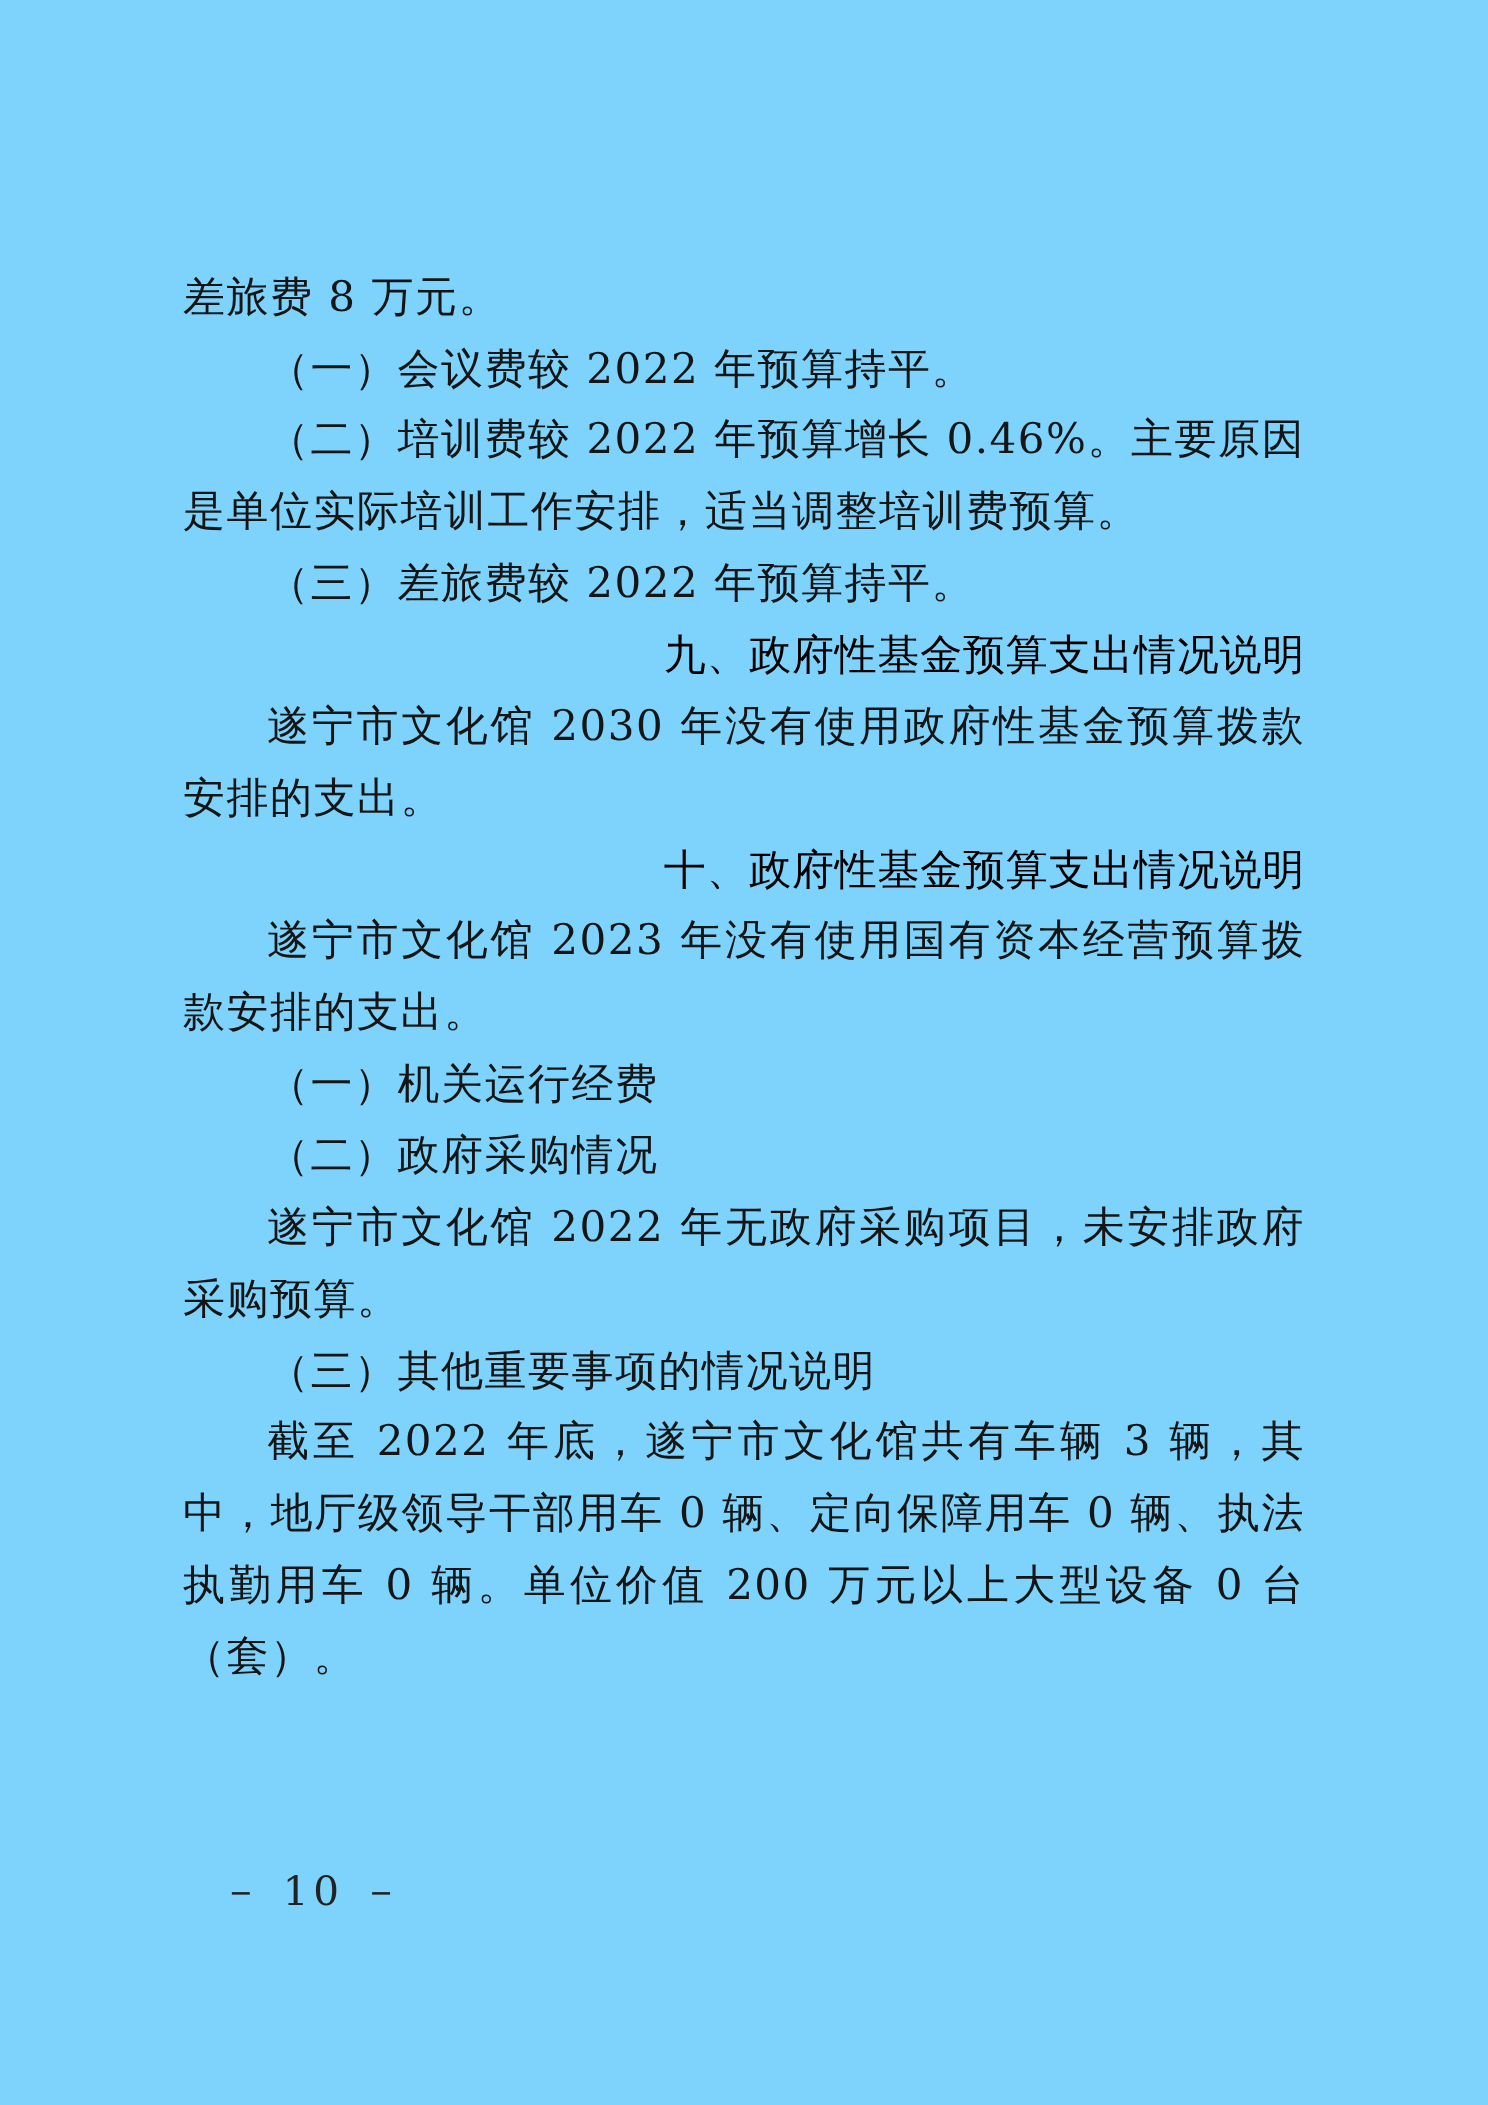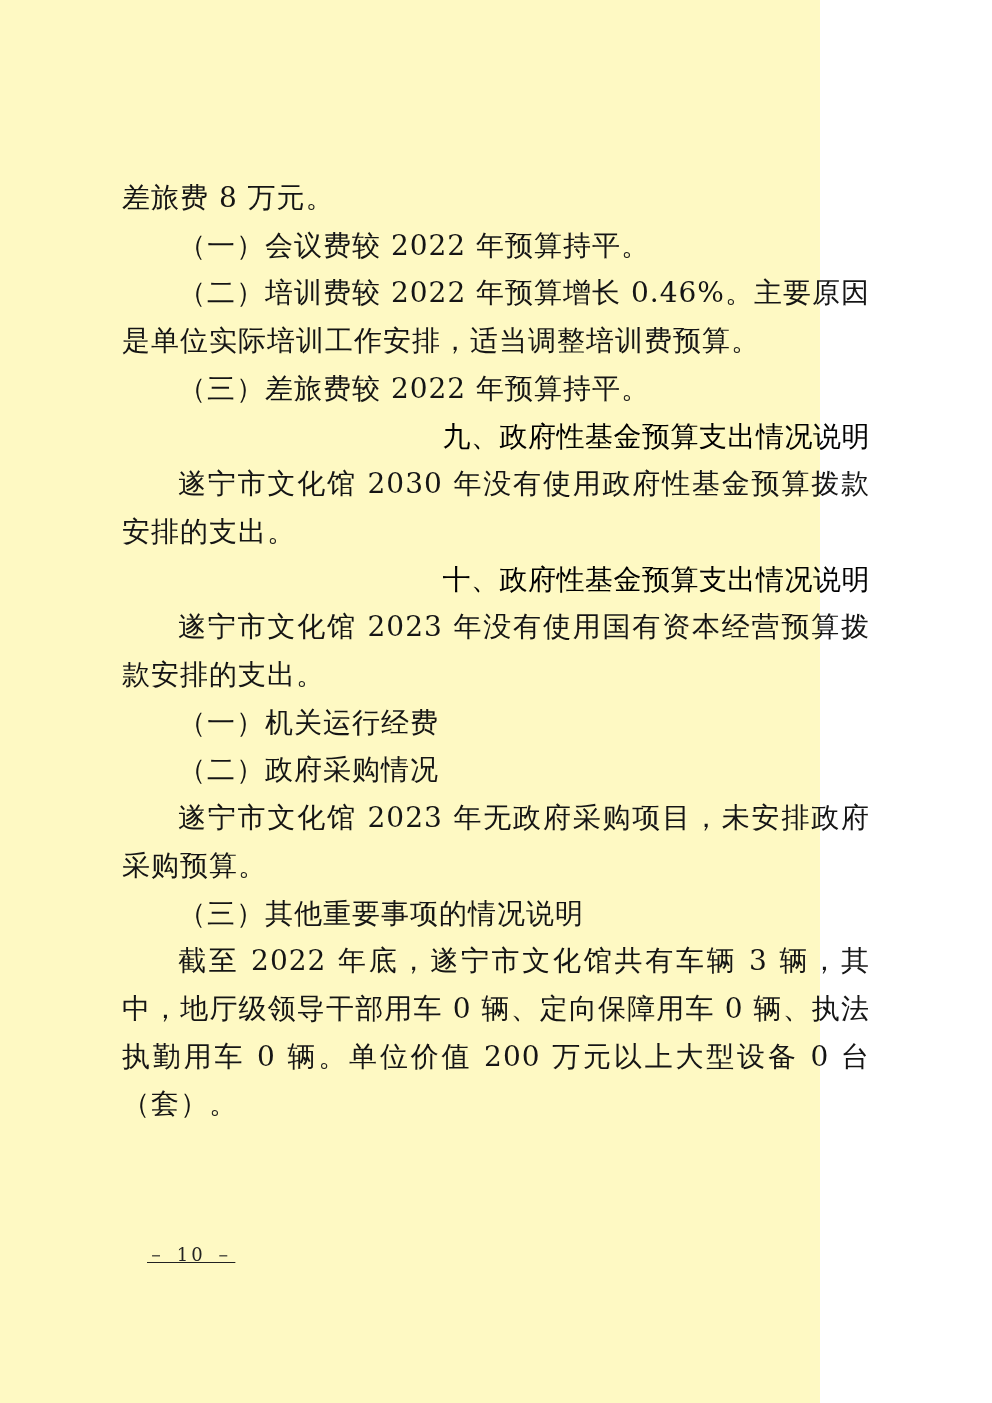--- a/index.html
+++ b/index.html
@@ -11,23 +11,23 @@
     height: 1403px;
     background: #ffffff;
     position: relative;
     overflow: hidden;
     font-family: "DejaVu Serif", "Liberation Serif", serif;
   }
   .page {
     position: absolute;
     left: 0;
     top: 0;
-    width: 820px;
+    width: 992px;
     height: 1403px;
-    background: #fef9c3;
+    background: #7dd3fc;
   }
   .content {
     position: absolute;
     left: 122px;
     top: 174px;
     width: 748px;
   }
   .content p {
     margin: 0;
     padding: 0;
@@ -46,25 +46,24 @@
     font-family: "DejaVu Sans", "Liberation Sans", sans-serif;
     font-weight: normal;
     color: #000000;
     letter-spacing: 0.5px;
     text-align: right;
   }
   .footer {
     position: absolute;
     left: 147px;
     top: 1243px;
-    font-size: 18px;
+    font-size: 27px;
     letter-spacing: 3px;
     color: #222222;
     font-family: "DejaVu Serif", "Liberation Serif", serif;
-    text-decoration: underline;
   }
 </style>
 </head>
 <body>
 
 <div class="page">
 
   <div class="content">
     <p class="body">差旅费 8 万元。</p>
 
@@ -81,21 +80,21 @@
     <p class="heading indent">十、政府性基金预算支出情况说明</p>
 
     <p class="indent">遂宁市文化馆 2023 年没有使用国有资本经营预算拨款安排的支出。</p>
 
 
     <p class="indent">（一）机关运行经费</p>
 
 
     <p class="indent">（二）政府采购情况</p>
 
-    <p class="indent">遂宁市文化馆 2023 年无政府采购项目，未安排政府采购预算。</p>
+    <p class="indent">遂宁市文化馆 2022 年无政府采购项目，未安排政府采购预算。</p>
 
     <p class="indent">（三）其他重要事项的情况说明</p>
 
     <p class="indent">截至 2022 年底，遂宁市文化馆共有车辆 3 辆，其中，地厅级领导干部用车 0 辆、定向保障用车 0 辆、执法执勤用车 0 辆。单位价值 200 万元以上大型设备 0 台（套）。</p>
   </div>
 
   <div class="footer">－ 10 －</div>
 
 </div>
 

